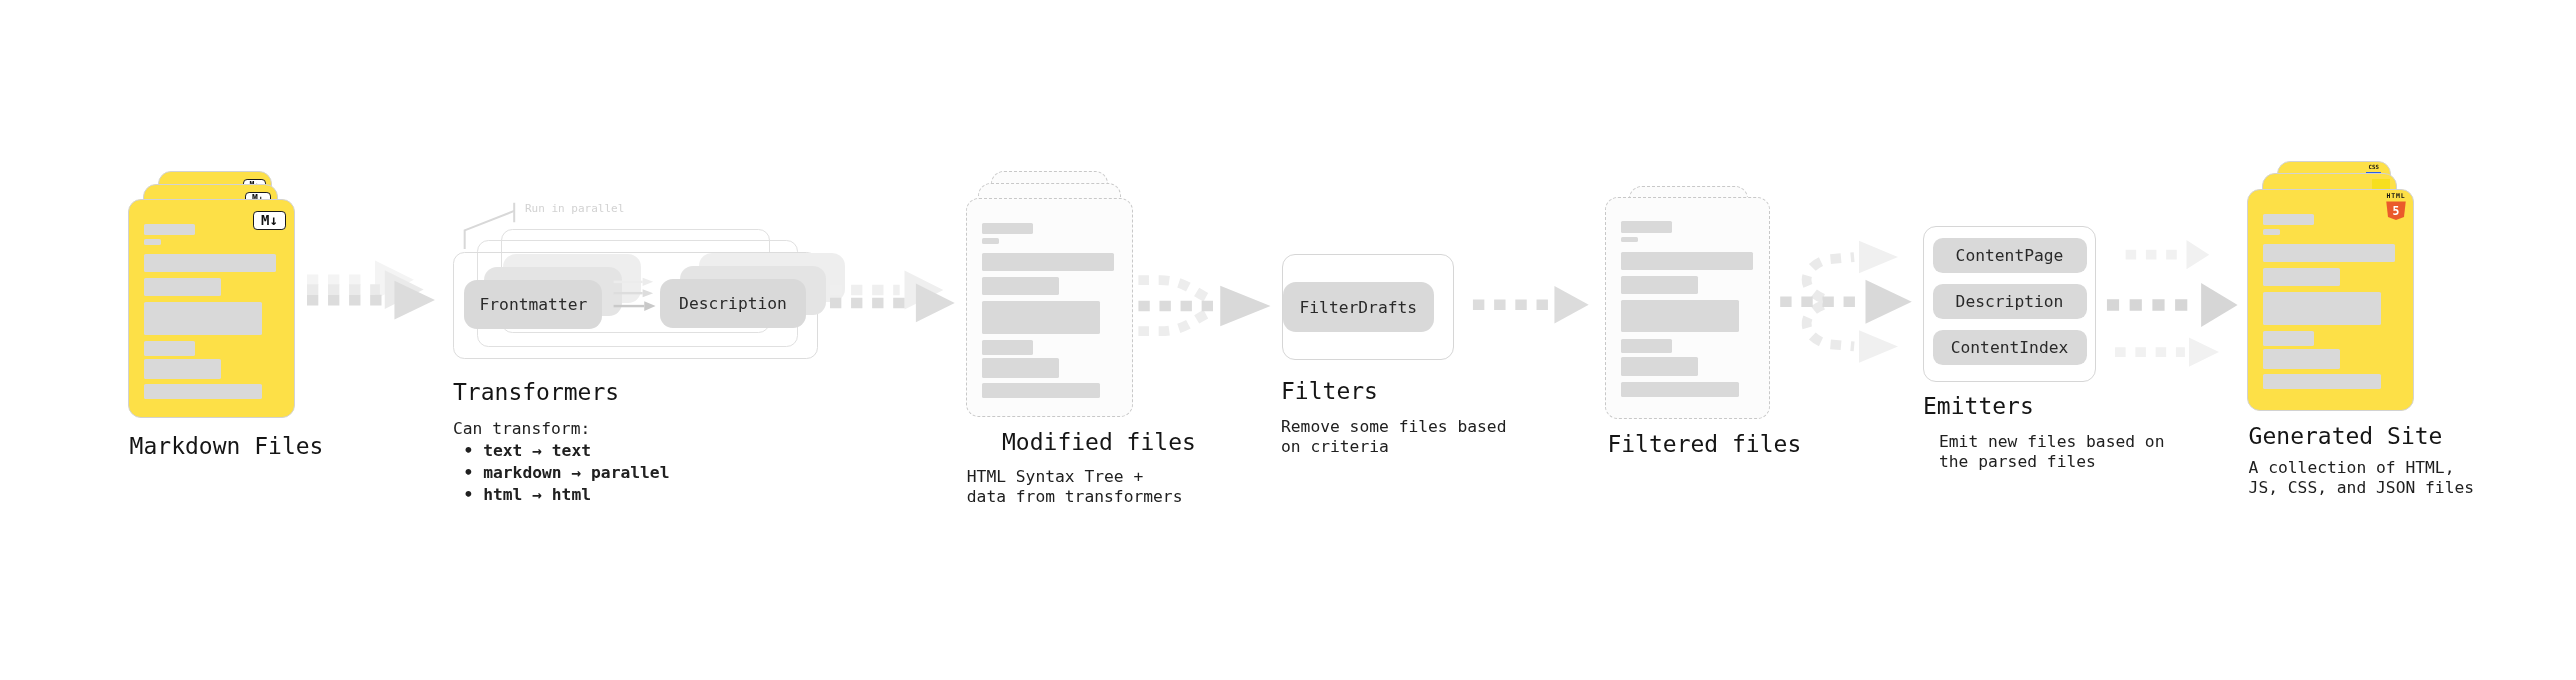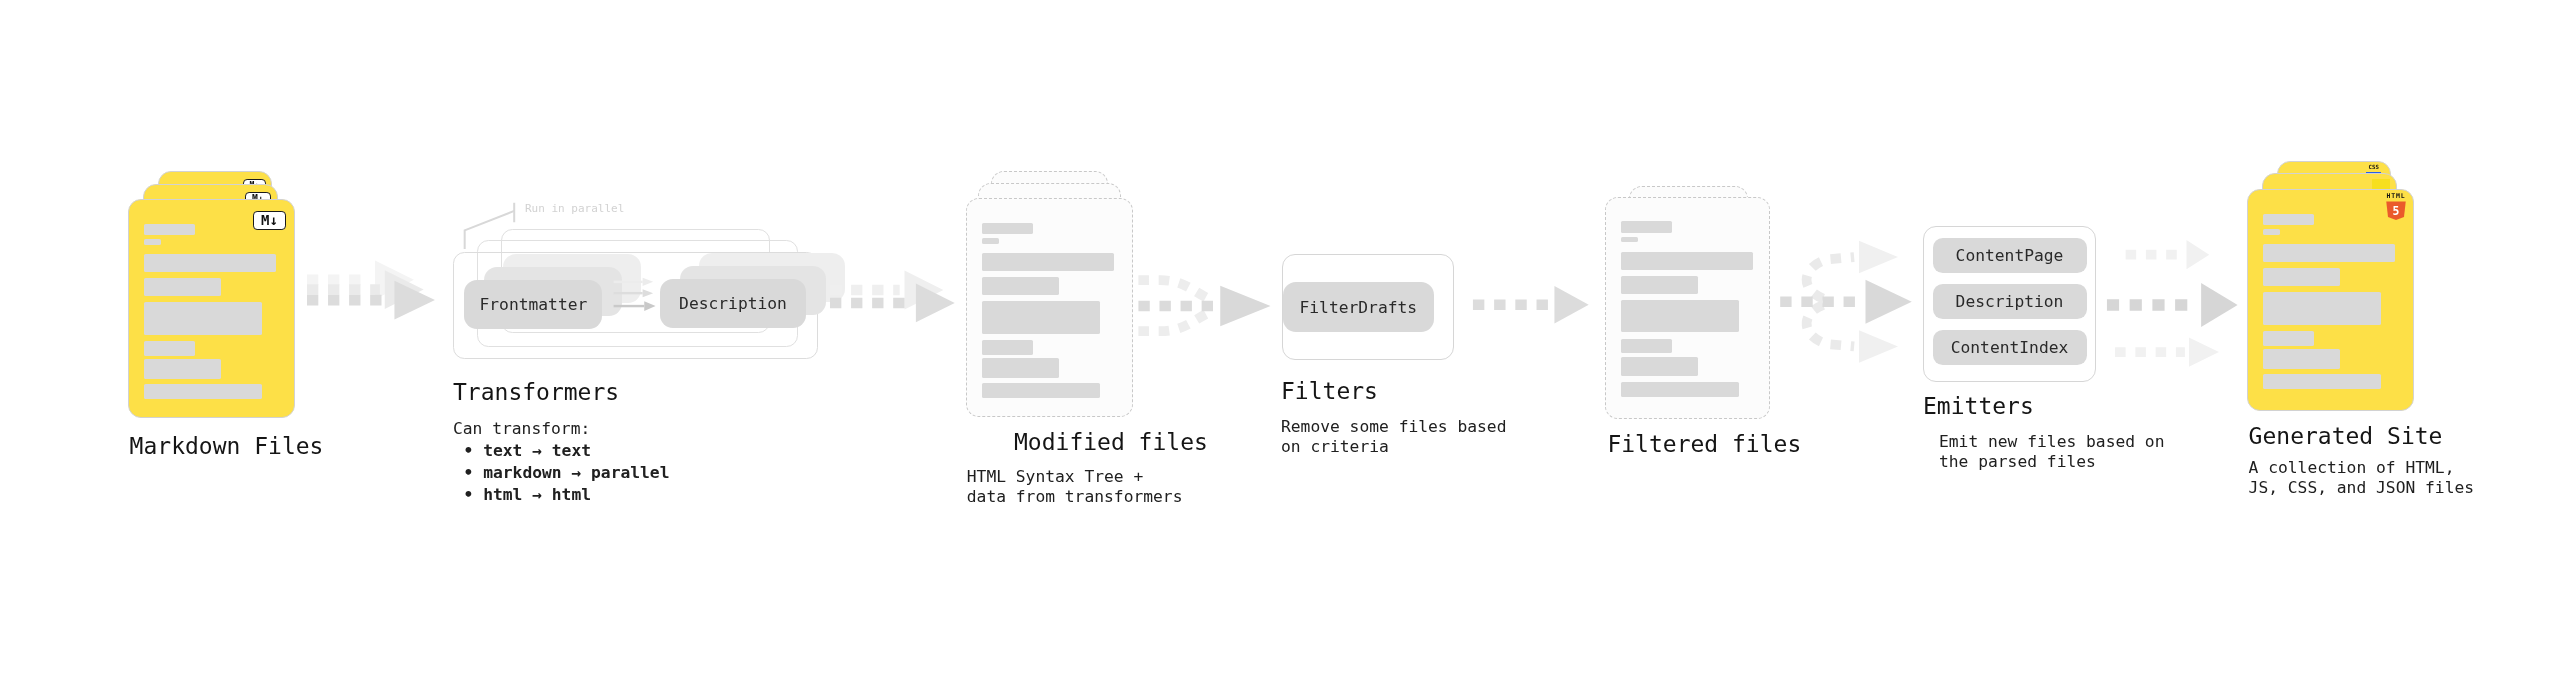--- a/index.html
+++ b/index.html
@@ -153,21 +153,21 @@
         <div class="b1"></div>
           <div class="b2"></div>
         <div class="b3"></div>
           <div class="b4"></div>
         <div class="b5"></div>
           <div class="b6"></div>
         <div class="b7"></div>
           <div class="b8"></div>
       </div>
     </div>
-    <div class="stage-label" style="left:15px;top:258px;padding-left:33px;">Modified files</div>
+    <div class="stage-label" style="left:3px;top:258px;padding-left:33px;">Modified files</div>
     <div class="desc" style="left:0.8px;top:296px;">
       <div>HTML Syntax Tree +</div>
       <div>data from transformers</div>
     </div>
   </section>
 
   <svg class="abs" style="left:1134px;top:268px;" width="145" height="77" viewBox="0 0 178 95">
     <path d="M 5 15 L 32 15 C 62 15, 72 29, 96 40" stroke="#ededed" stroke-width="12" stroke-dasharray="13 12" fill="none"></path>
     <path d="M 5 78 L 32 78 C 62 78, 72 64, 96 53" stroke="#ededed" stroke-width="12" stroke-dasharray="13 12" fill="none"></path>
     <line x1="5" y1="47" x2="102" y2="47" stroke="#dbdbdb" stroke-width="13" stroke-dasharray="14 12"></line>

